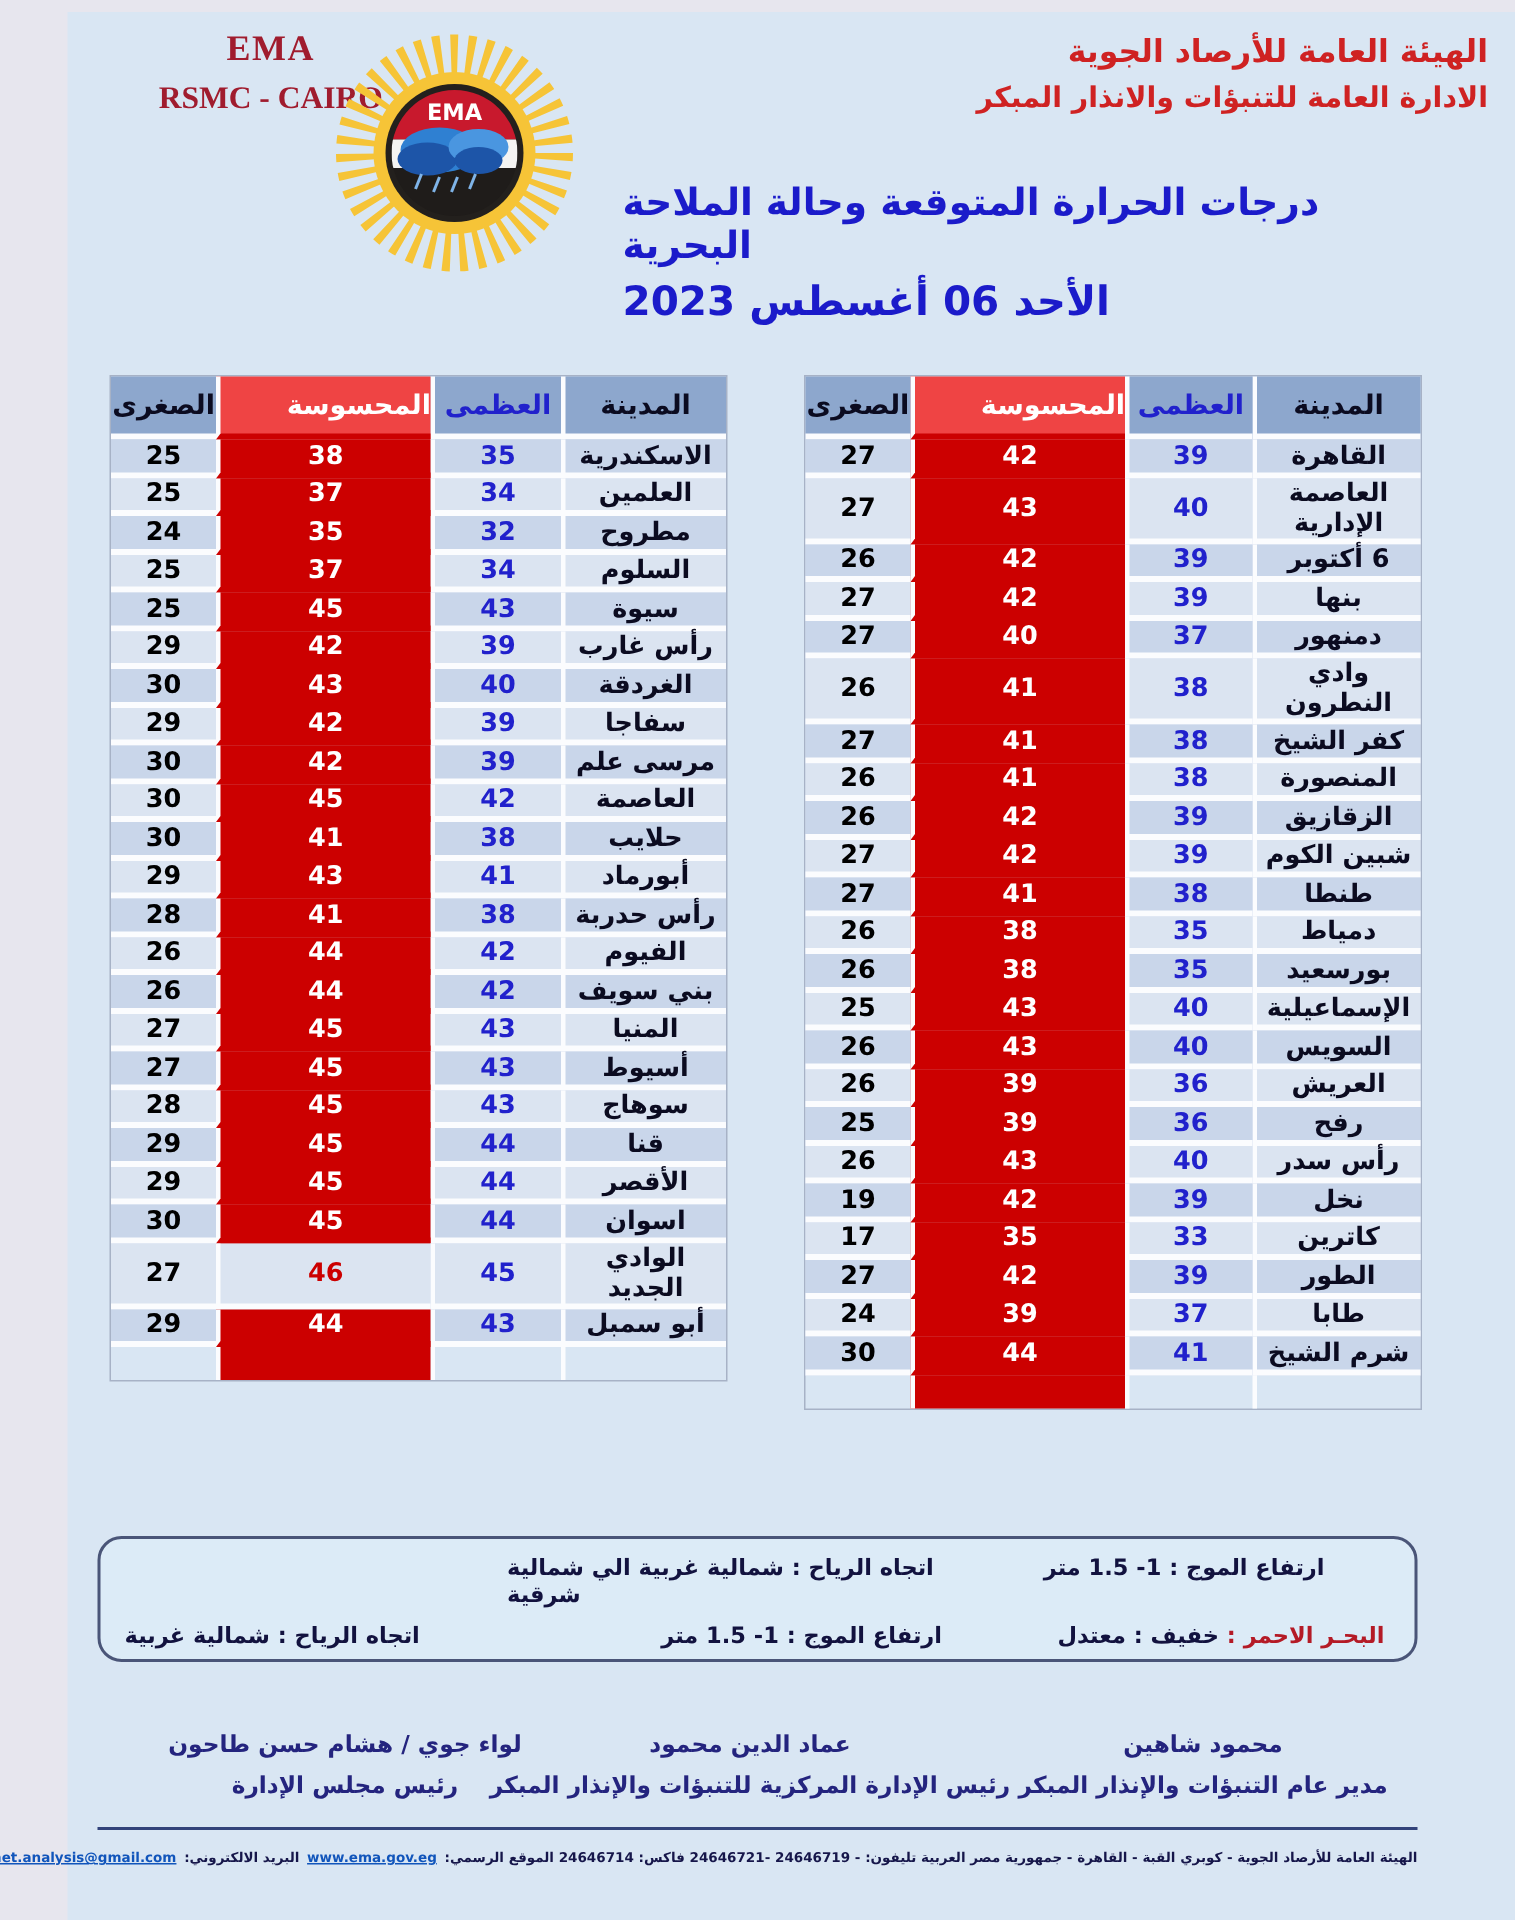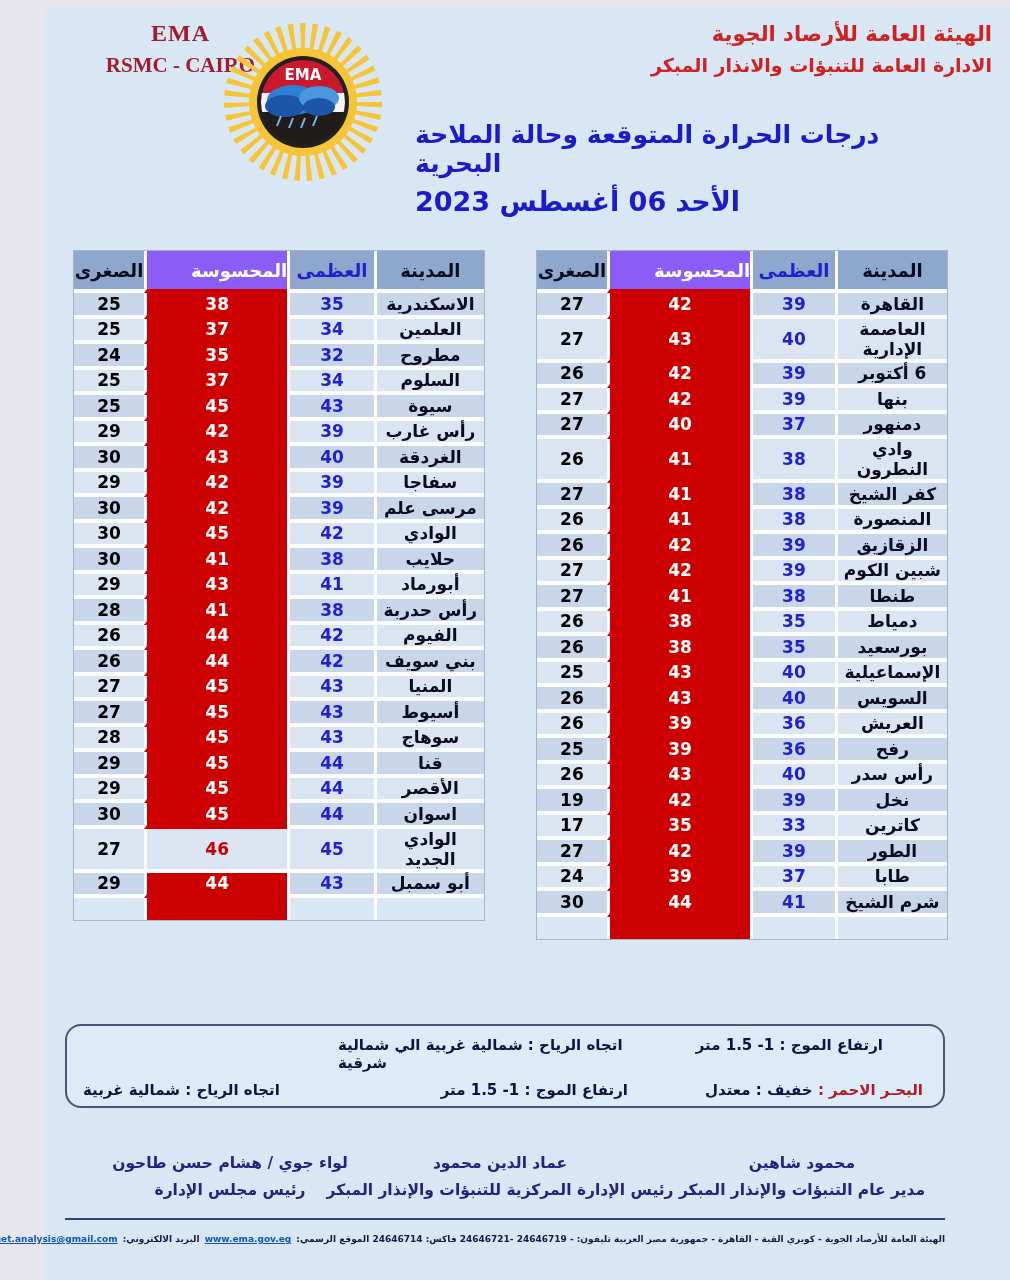--- a/index.html
+++ b/index.html
@@ -25,21 +25,21 @@
   
   table.wx { position:absolute; border-collapse:separate; border-spacing:0; direction:rtl;
              width:412px; border:1px solid #a7b2c6; }
   table.wx.right { left:491px; top:242px; }
   table.wx.left  { left:28px;  top:242px; }
   table.wx th { background:#8da7cd; height:42px; font-size:18px; font-weight:bold; color:#0b0b20;
                 border-bottom:4px solid #fbfcfe; }
   table.wx th, table.wx td { text-align:center; vertical-align:middle; }
   table.wx th:not(:last-child), table.wx td:not(:last-child) { border-left:3px solid #fbfcfe; }
   table.wx th.max { color:#2121cc; }
-  table.wx th.feel { background:#8b5cf6; color:#ffffff; border-bottom-color:#cc0000;padding-left:44px; }
+  table.wx th.feel { background:#ef4444; color:#ffffff; border-bottom-color:#cc0000;padding-left:44px; }
   table.wx td { height:25.5px; font-size:17px; font-weight:bold; border-bottom:4px solid #fbfcfe; }
   table.wx tr.even td { background:#c9d6ea; }
   table.wx tr.odd  td { background:#dbe4f1; }
   table.wx td.city { color:#0b0b20; }
   table.wx td.max  { color:#2121cc; }
   table.wx td.feel { background:#cc0000 !important; color:#ffffff; border-bottom-color:#cc0000; }
   table.wx td.feel.plain { background:inherit !important; color:#cc0000; border-bottom-color:#fbfcfe; }
   table.wx tr.odd td.feel.plain { background:#dbe4f1 !important; }
   table.wx tr.filler td { background:transparent; height:22px; border-bottom:none; }
   table.wx tr.filler td.feel { background:#cc0000 !important; }
@@ -345,21 +345,21 @@
             <td class="feel">42</td>
             <td class="min">29</td>
           </tr>
           <tr class="even">
             <td class="city">مرسى علم</td>
             <td class="max">39</td>
             <td class="feel">42</td>
             <td class="min">30</td>
           </tr>
           <tr class="odd">
-            <td class="city">الوادي</td>
+            <td class="city">العاصمة</td>
             <td class="max">42</td>
             <td class="feel">45</td>
             <td class="min">30</td>
           </tr>
           <tr class="even">
             <td class="city">حلايب</td>
             <td class="max">38</td>
             <td class="feel">41</td>
             <td class="min">30</td>
           </tr>

